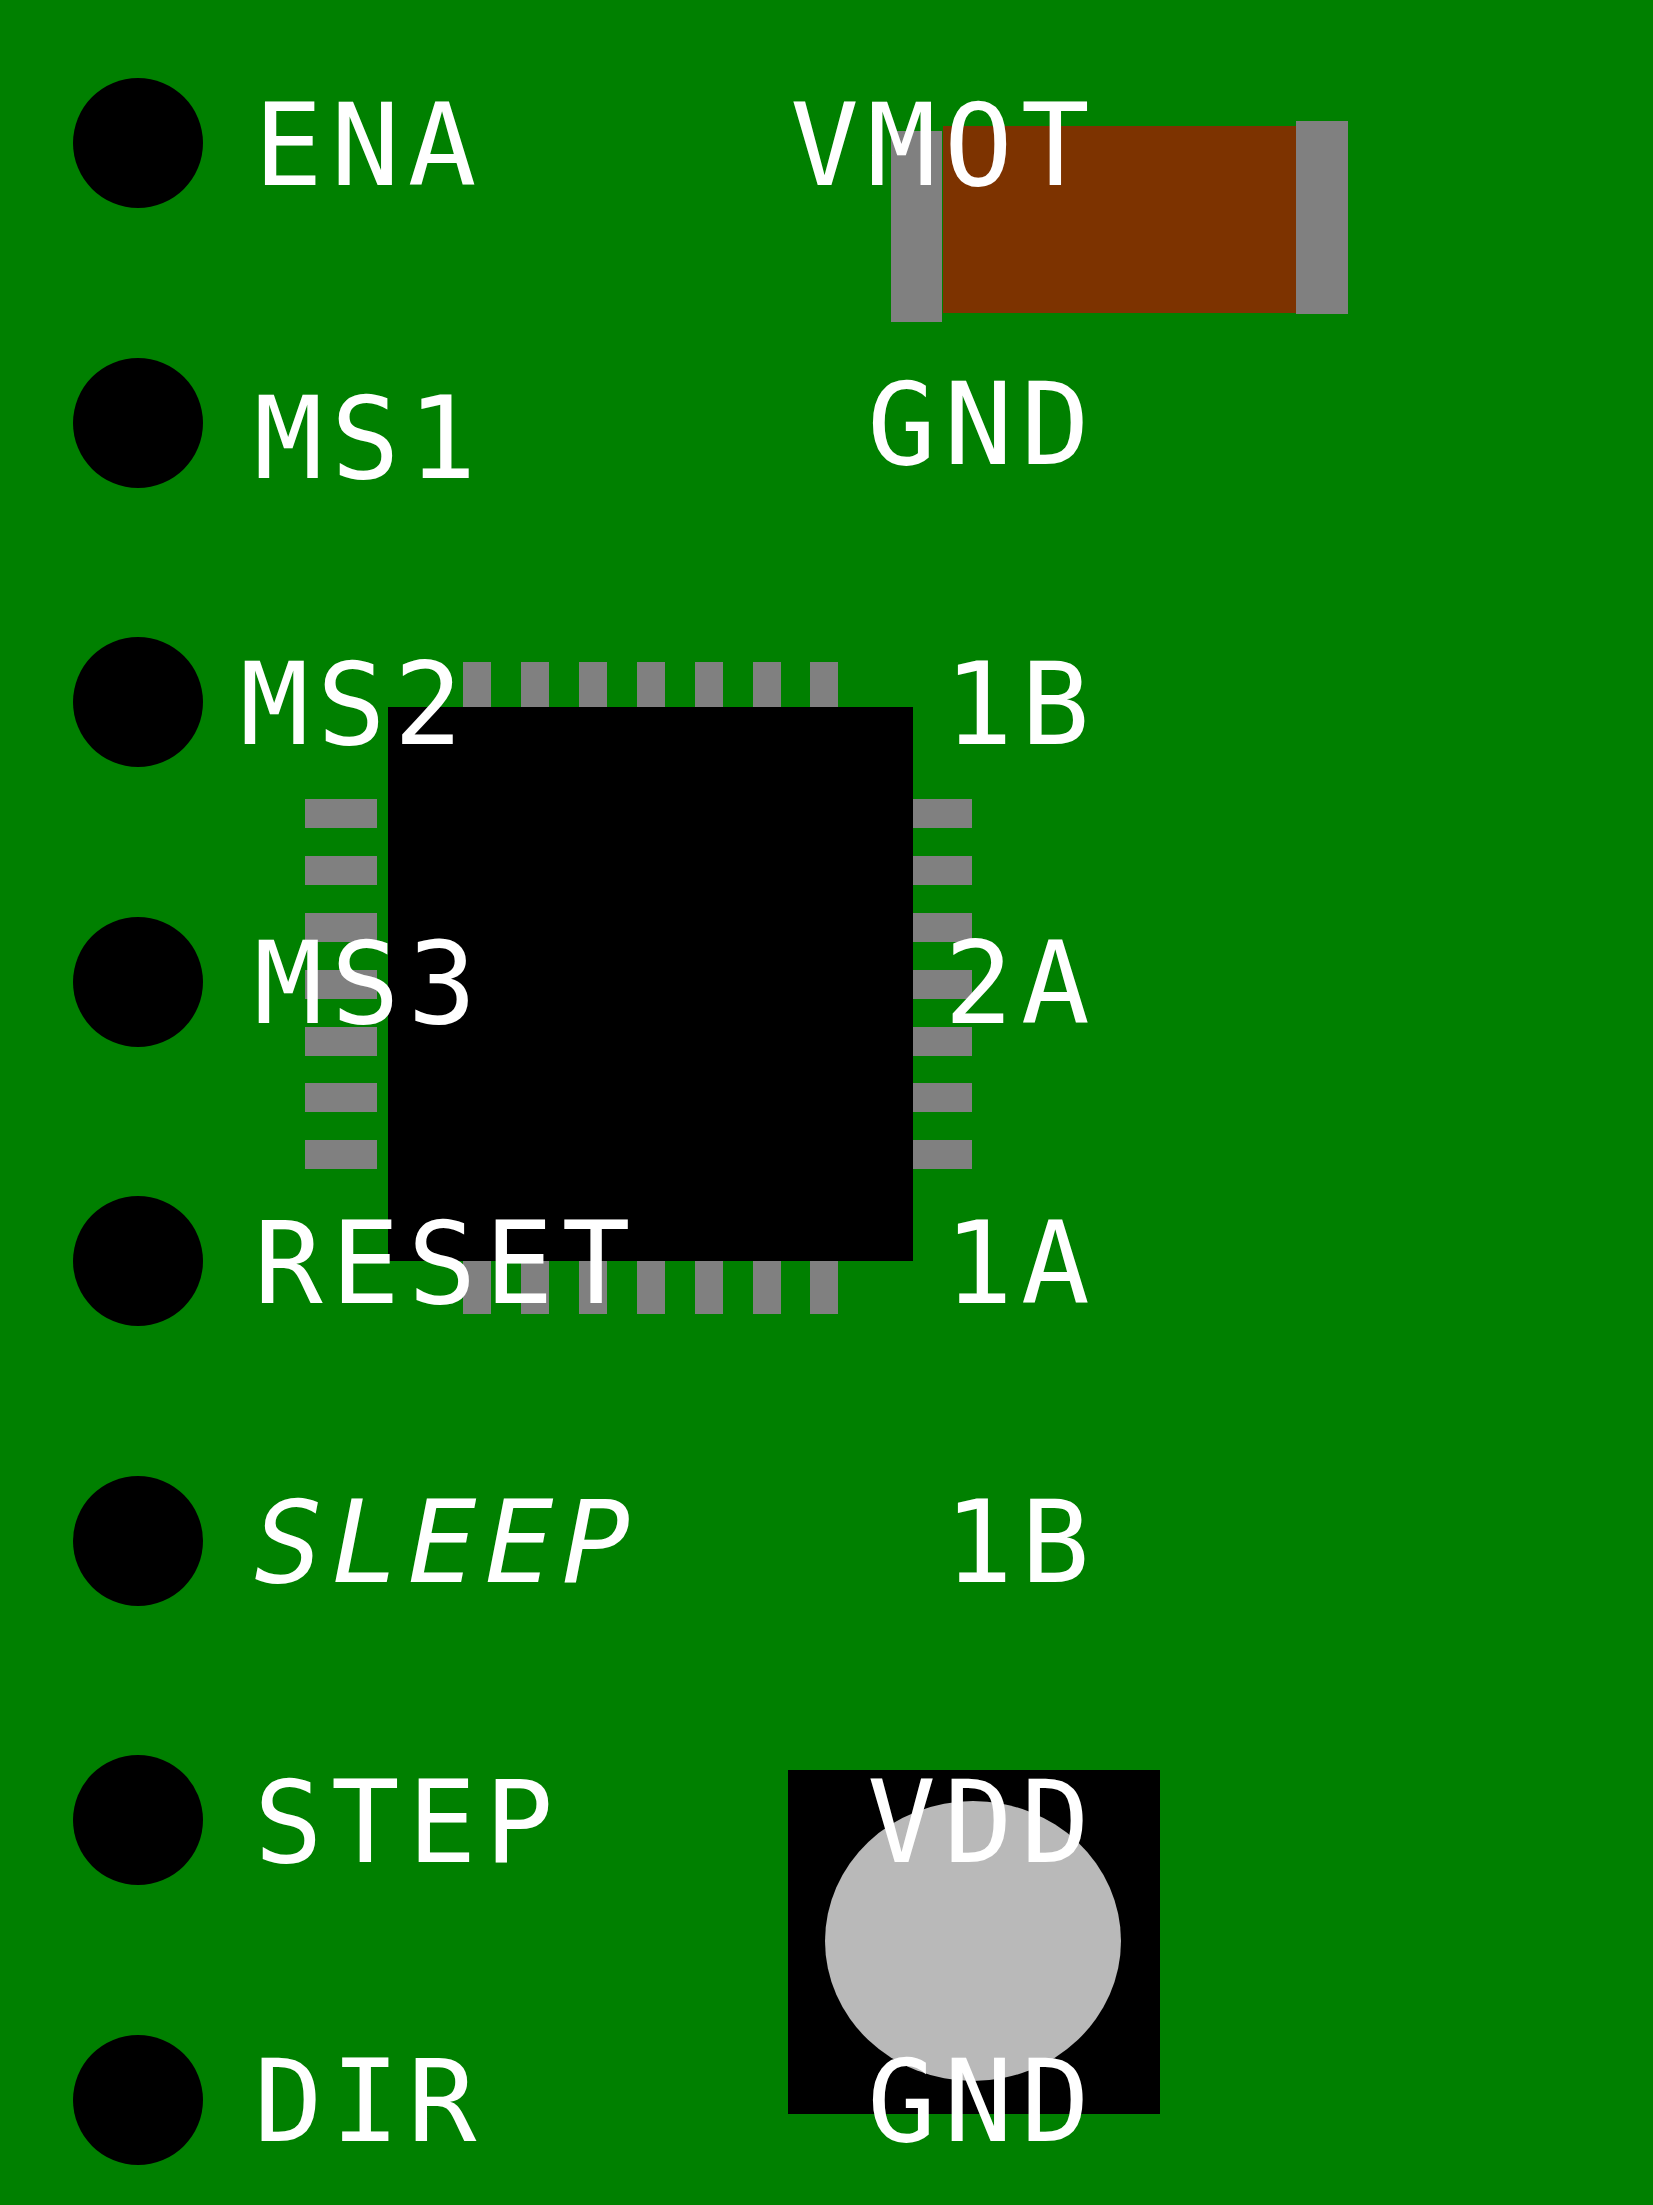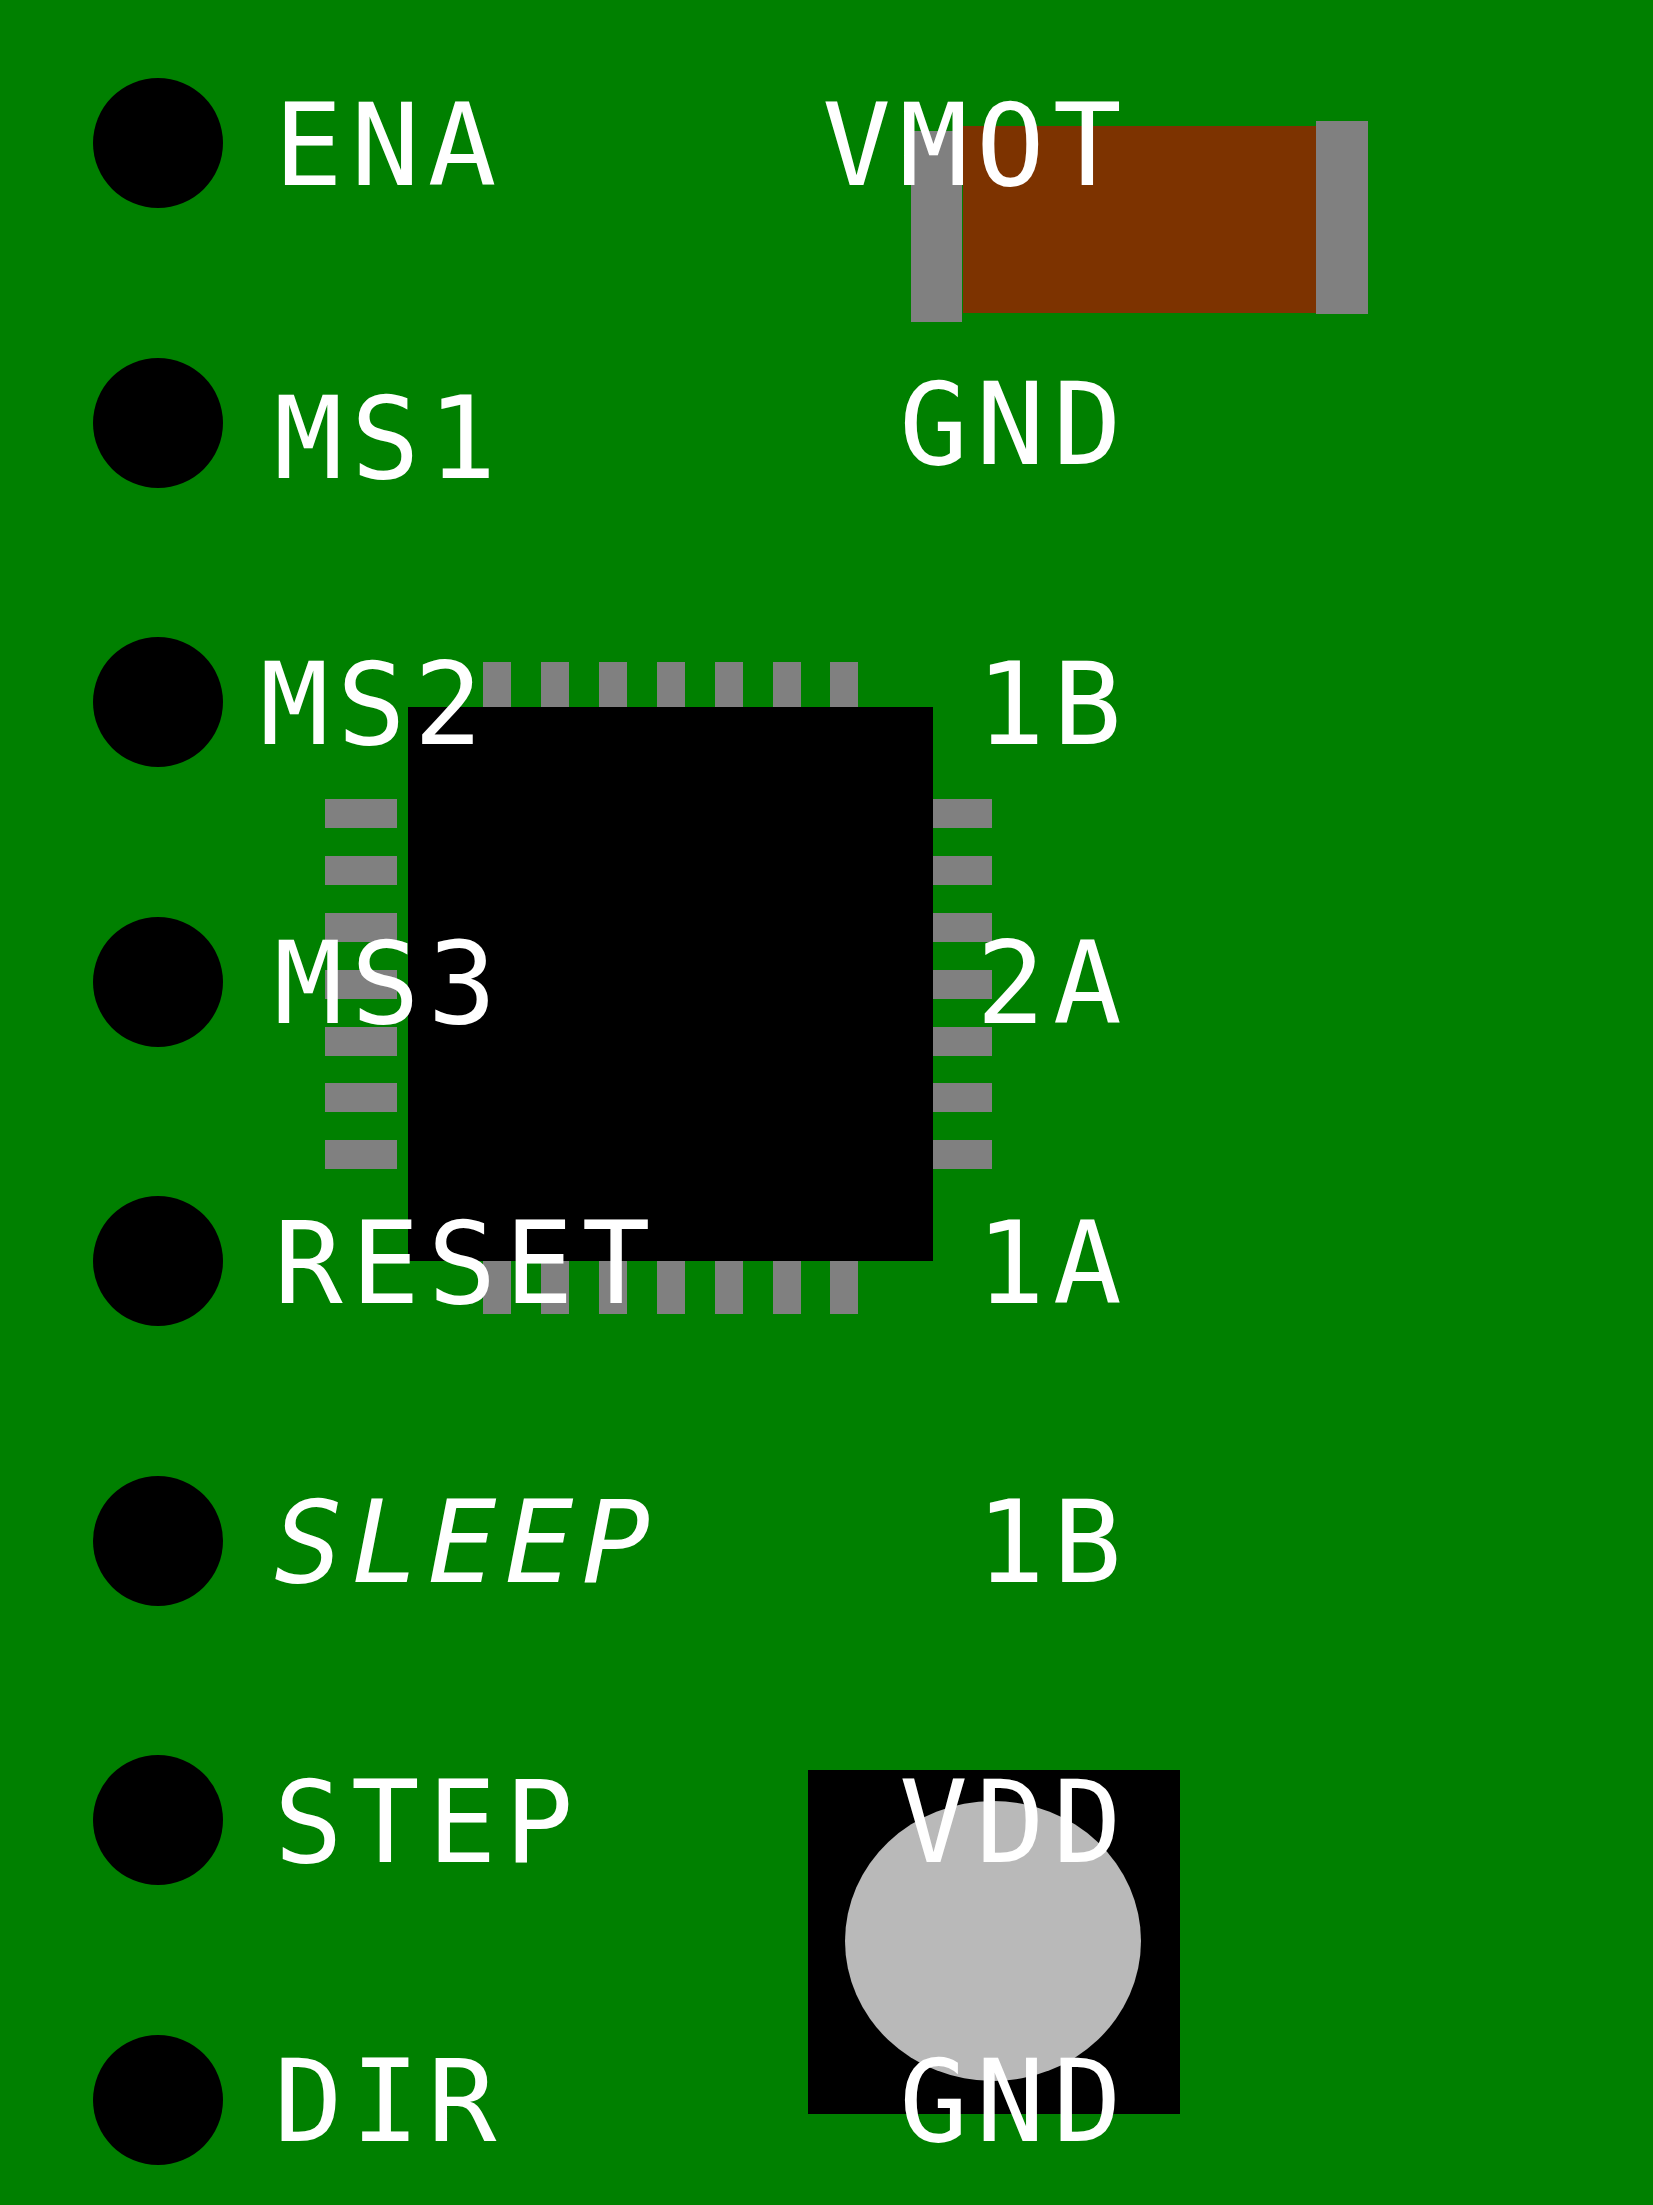--- a/index.html
+++ b/index.html
@@ -7,42 +7,41 @@
     padding: 0;
     background: #008000;
   }
   .board {
     position: relative;
     width: 1358px;
     height: 2205px;
     overflow: hidden;
     background: var(--board-green, #008000);
     font-family: "DejaVu Sans Mono", "Liberation Mono", monospace;
-    margin-left: 20px;
   }
   
   .hole {
     position: absolute;
     width: 130px;
     height: 130px;
     border-radius: 50%;
     background: var(--hole-black, #000000);
   }
   
   .pin-label {
     position: absolute;
     height: 114px;
     line-height: 114px;
     font-size: 114px;
     letter-spacing: 8.3px;
     color: var(--silk-white, #ffffff);
     white-space: pre;
   }
   .pin-label.right-side {
-    right: 248px;
+    right: 260px;
     text-align: right;
   }
   
   .cap-part { position: absolute; }
   .cap-term-left {
     left: 891px; top: 131px; width: 51px; height: 191px;
     background: var(--pad-gray, #808080);
   }
   .cap-body {
     left: 943px; top: 126px; width: 353px; height: 187px;

